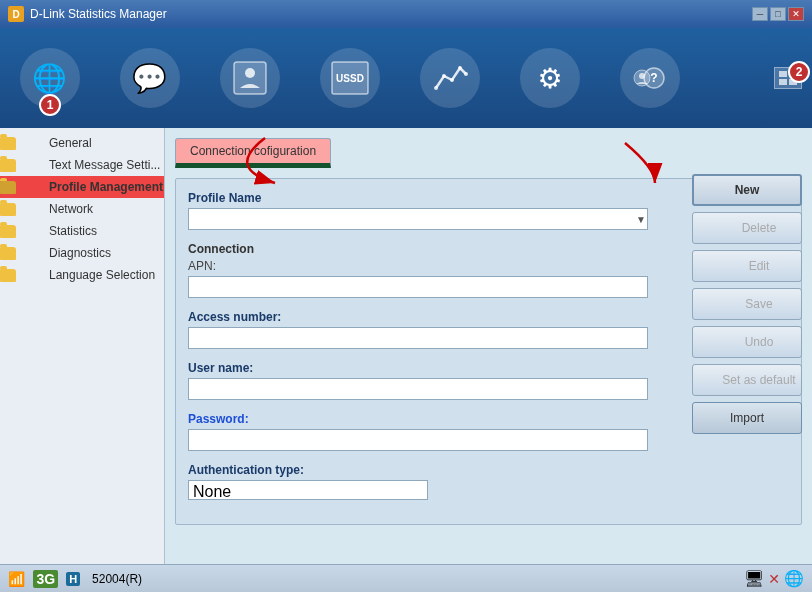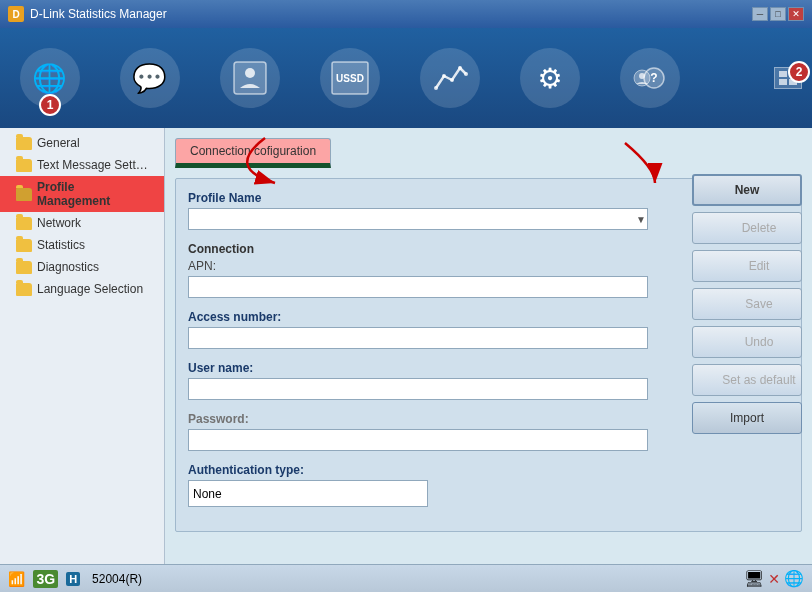--- a/index.html
+++ b/index.html
@@ -79,24 +79,25 @@
     
     .sidebar {
       width: 165px;
       background: #e8eef4;
       border-right: 1px solid #b0c0d0;
       padding: 4px 0;
     }
     .sidebar-item {
       display: flex;
       align-items: center;
-      padding: 4px 16px;
+      padding: 4px 0;
       cursor: pointer;
       color: #333;
       font-size: 12px;
+      gap: 28px;
     }
     .sidebar-item.active { background: #c0d0e0; }
     .folder-icon {
       width: 16px; height: 13px;
       background: #f0c040;
       border-radius: 1px 3px 1px 1px;
       margin-right: 5px;
       position: relative;
       flex-shrink: 0;
     }
@@ -167,25 +168,25 @@
       font-size: 12px;
       display: block;
     }
     .form-select-wrap {
       position: relative;
       display: inline-block;
       width: 480px;
     }
     .form-select {
       width: 480px;
-      height: 27px;
+      height: 20px;
       border: 1px solid #90a8bc;
       background: white;
       padding: 2px 4px;
-      font-size: 12px;
+      font-size: 16px;
       appearance: none;
     }
     .select-arrow {
       position: absolute;
       right: 2px; top: 50%;
       transform: translateY(-50%);
       pointer-events: none;
       font-size: 10px;
       color: #555;
     }
@@ -398,21 +399,21 @@
         <div class="form-sublabel" style="color:#1a3a6a; font-weight:600;">Access number:</div>
         <input type="text" class="form-input" style="width: 460px;">
       </div>
 
       <div class="form-row">
         <div class="form-sublabel" style="color:#1a3a6a; font-weight:600;">User name:</div>
         <input type="text" class="form-input" style="width: 460px;">
       </div>
 
       <div class="form-row">
-        <div class="form-sublabel" style="color:#737373; font-weight:600;">Password:</div>
+        <div class="form-sublabel" style="color:#1d4ed8; font-weight:600;">Password:</div>
         <input type="password" class="form-input" style="width: 460px;">
       </div>
 
       <div class="form-row">
         <div class="form-sublabel" style="color:#1a3a6a; font-weight:600;">Authentication type:</div>
         <div class="form-select-wrap" style="width:240px;">
           <select class="form-select" style="width:240px;">
             <option>None</option>
           </select>
         </div>

